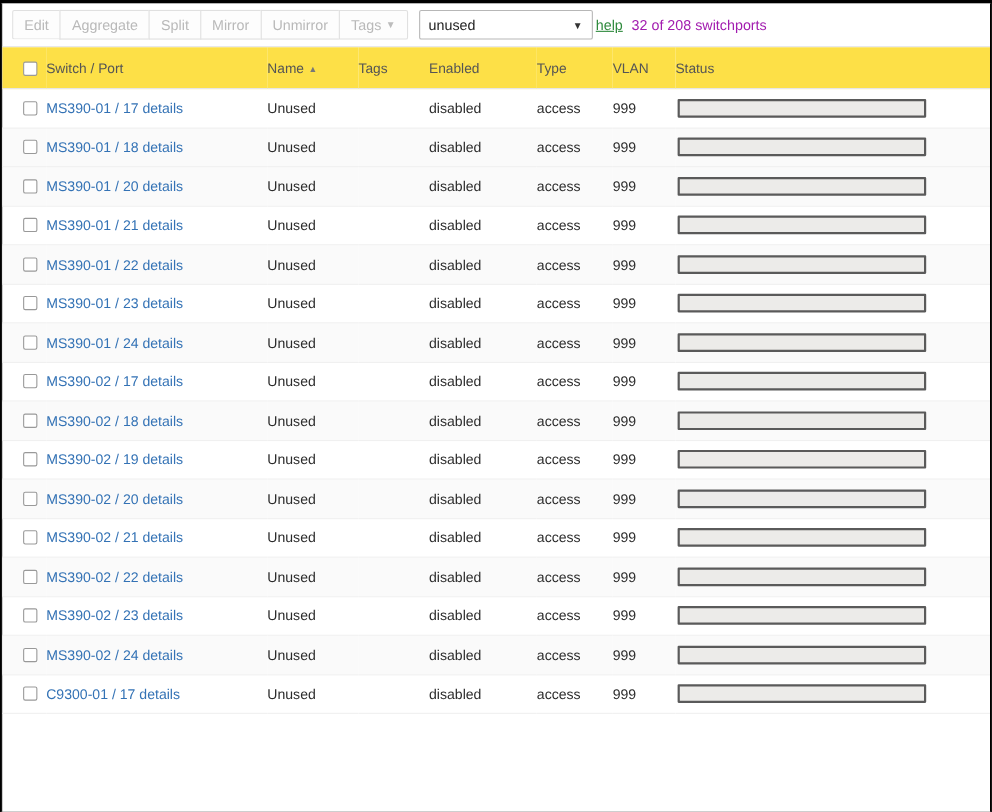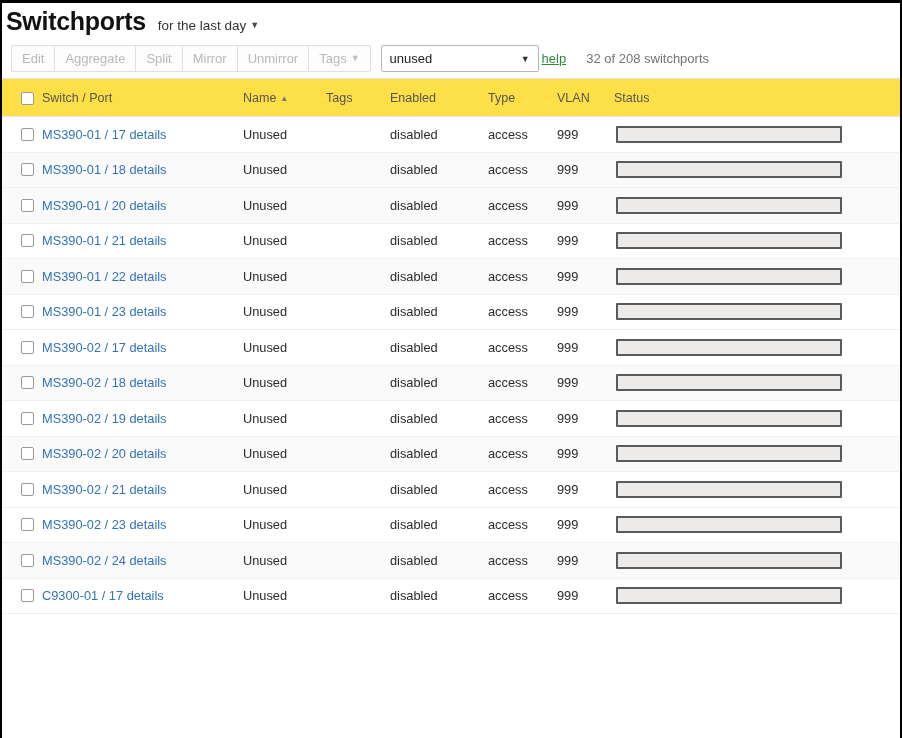--- a/index.html
+++ b/index.html
@@ -99,23 +99,23 @@
     color: #333;
   }
   .help-link {
     margin-left: 3px;
     font-size: 13px;
     color: #2f8a3d;
     text-decoration: underline;
     cursor: pointer;
   }
   .count-text {
-    margin-left: 20px;
+    margin-left: 8px;
     font-size: 13px;
-    color: #737373;
+    color: #a21caf;
     white-space: nowrap;
   }
 
   
   table.ports {
     width: 100%;
     border-collapse: collapse;
     table-layout: fixed;
   }
   table.ports th {
@@ -181,26 +181,20 @@
     background: #ecebe9;
     border-radius: 1px;
     margin-left: 2px;
   }
 </style>
 </head>
 <body>
 
 <div id="page">
 
-  <div class="title-row">
-    <div class="page-title">Switchports</div>
-    <div class="time-range">
-      <span>for the last day</span><span class="caret">▼</span>
-    </div>
-  </div>
 
   <div class="toolbar">
     <div class="btn-group">
       <button class="tbtn">Edit</button>
       <button class="tbtn">Aggregate</button>
       <button class="tbtn">Split</button>
       <button class="tbtn">Mirror</button>
       <button class="tbtn">Unmirror</button>
       <button class="tbtn"><span>Tags</span><span class="caret">▼</span></button>
     </div>
@@ -321,20 +315,34 @@
           <td class="c-port"><a class="port-link">MS390-01 / 23 details</a></td>
           <td class="c-name">Unused</td>
           <td class="c-tags"></td>
           <td class="c-enabled">disabled</td>
           <td class="c-type">access</td>
           <td class="c-vlan">999</td>
           <td class="c-status">
             <div class="status-bar"></div>
           </td>
         </tr>
+        <tr class="row-alt">
+          <td class="c-check">
+            <span class="cb"></span>
+          </td>
+          <td class="c-port"><a class="port-link">MS390-01 / 24 details</a></td>
+          <td class="c-name">Unused</td>
+          <td class="c-tags"></td>
+          <td class="c-enabled">disabled</td>
+          <td class="c-type">access</td>
+          <td class="c-vlan">999</td>
+          <td class="c-status">
+            <div class="status-bar"></div>
+          </td>
+        </tr>
         <tr>
           <td class="c-check">
             <span class="cb"></span>
           </td>
           <td class="c-port"><a class="port-link">MS390-02 / 17 details</a></td>
           <td class="c-name">Unused</td>
           <td class="c-tags"></td>
           <td class="c-enabled">disabled</td>
           <td class="c-type">access</td>
           <td class="c-vlan">999</td>
@@ -382,20 +390,34 @@
           <td class="c-vlan">999</td>
           <td class="c-status">
             <div class="status-bar"></div>
           </td>
         </tr>
         <tr>
           <td class="c-check">
             <span class="cb"></span>
           </td>
           <td class="c-port"><a class="port-link">MS390-02 / 21 details</a></td>
+          <td class="c-name">Unused</td>
+          <td class="c-tags"></td>
+          <td class="c-enabled">disabled</td>
+          <td class="c-type">access</td>
+          <td class="c-vlan">999</td>
+          <td class="c-status">
+            <div class="status-bar"></div>
+          </td>
+        </tr>
+        <tr class="row-alt">
+          <td class="c-check">
+            <span class="cb"></span>
+          </td>
+          <td class="c-port"><a class="port-link">MS390-02 / 22 details</a></td>
           <td class="c-name">Unused</td>
           <td class="c-tags"></td>
           <td class="c-enabled">disabled</td>
           <td class="c-type">access</td>
           <td class="c-vlan">999</td>
           <td class="c-status">
             <div class="status-bar"></div>
           </td>
         </tr>
         <tr>

